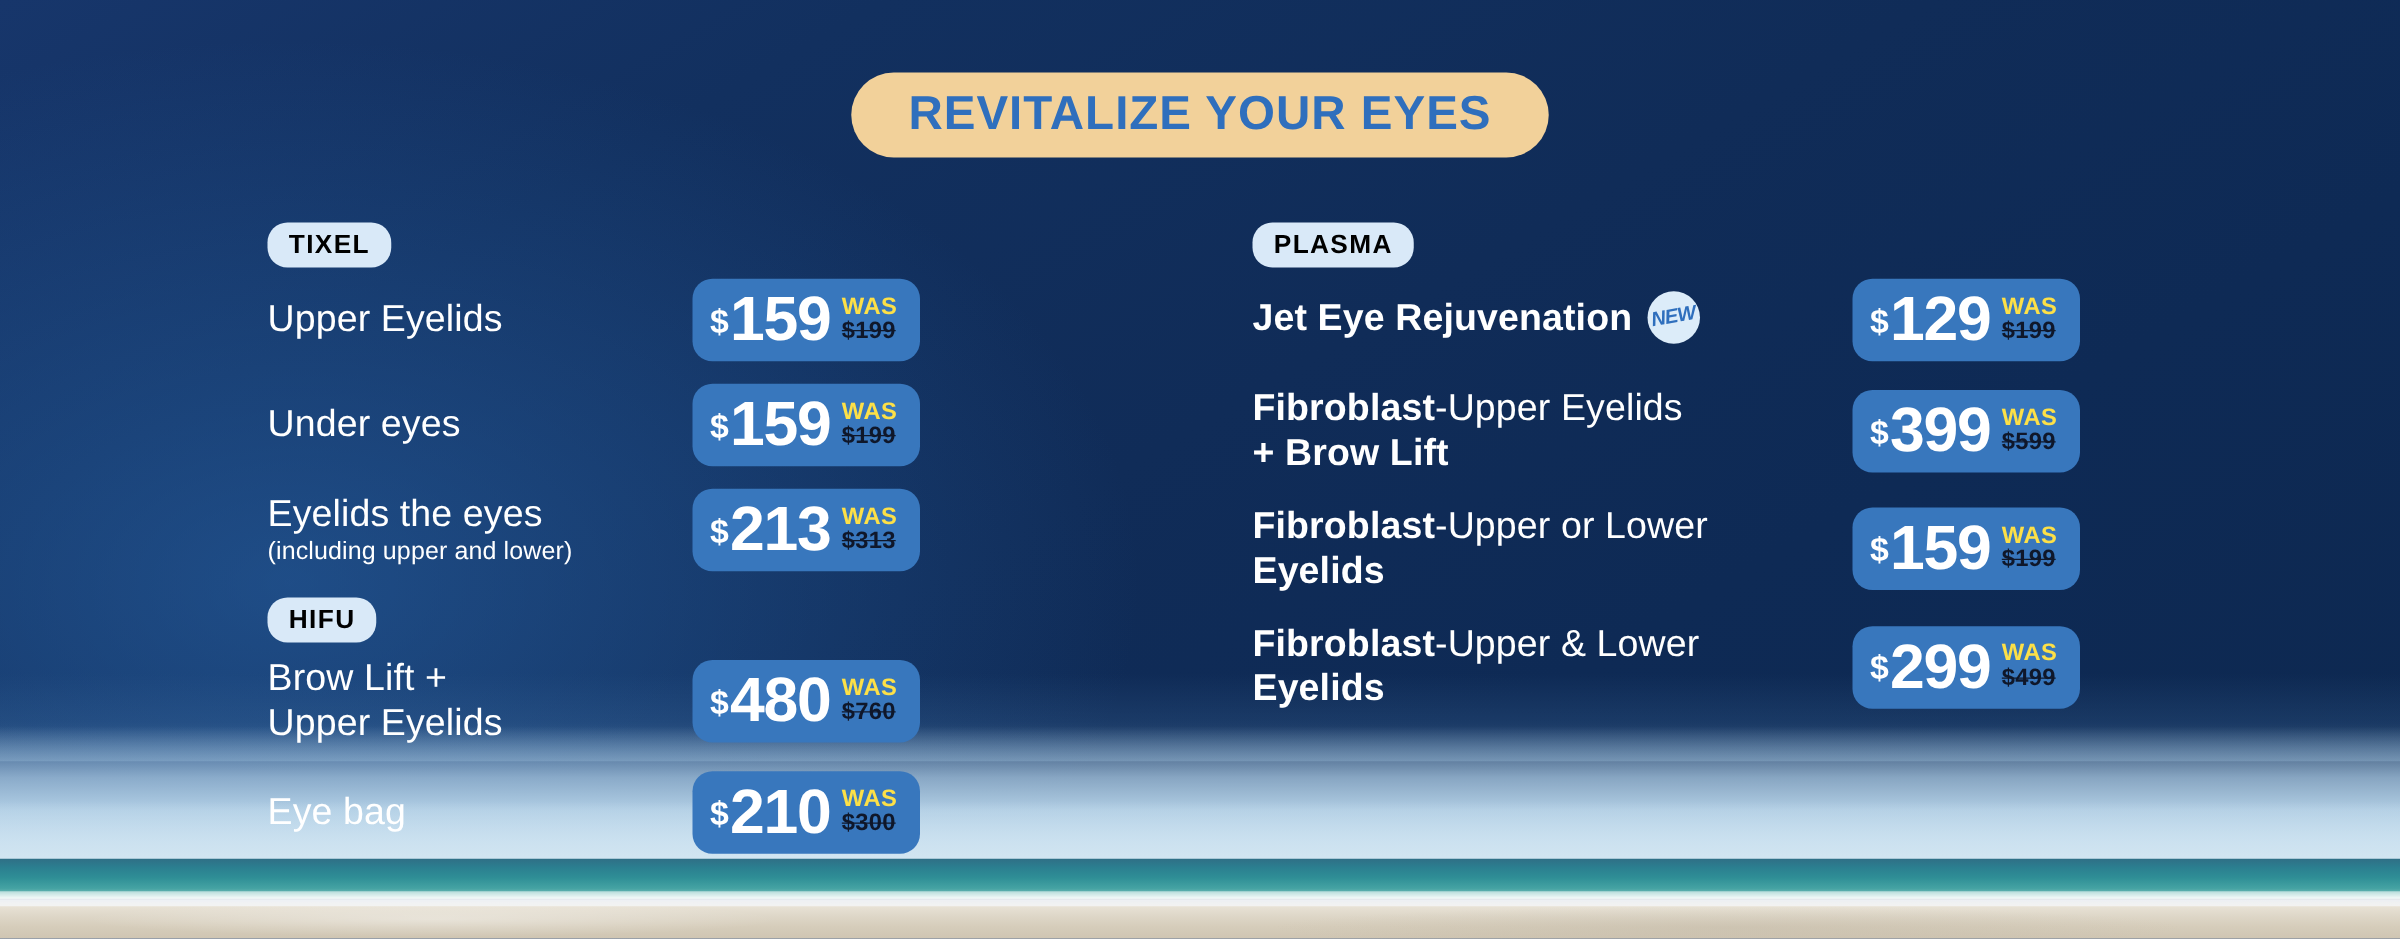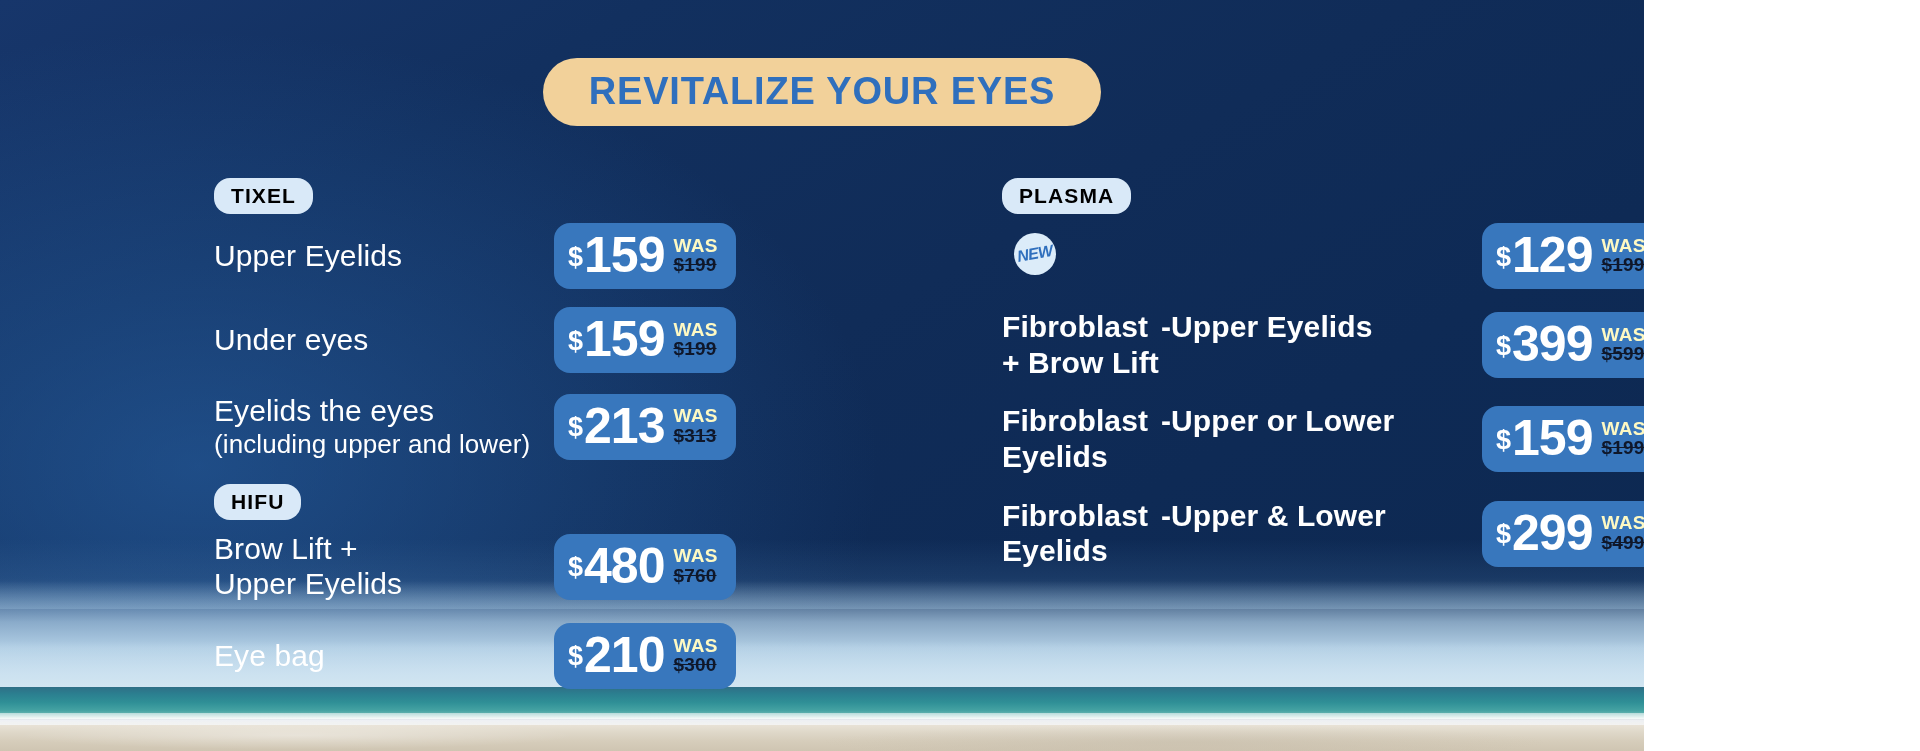--- a/index.html
+++ b/index.html
@@ -5,21 +5,21 @@
   * { margin:0; padding:0; box-sizing:border-box; }
 
   html, body {
     width:1920px; height:751px;
     overflow:hidden;
     font-family:"Liberation Sans", sans-serif;
   }
 
   #banner {
     position:relative;
-    width:1644px; height:751px;
+    width:1920px; height:751px;
     background:
       radial-gradient(ellipse 1100px 700px at 12% 62%, rgba(42,102,170,0.55) 0%, rgba(42,102,170,0.0) 62%),
       linear-gradient(150deg, #17366b 0%, #12305f 22%, #102c58 48%, #0e2a55 68%, #0d2850 100%);
     overflow:hidden;
   }
 
   
   #beach {
     position:absolute; left:0; right:0; bottom:0;
     height:170px;
@@ -128,28 +128,28 @@
   }
   .row .label {
     color:#ffffff;
     font-size:30px;
     line-height:1.16;
     letter-spacing:0.1px;
     flex:0 0 auto;
   }
   .row .label .sub {
     display:block;
-    font-size:26px;
+    font-size:20px;
     line-height:1.15;
     margin-top:1px;
   }
 
   .col-left  .row .label { width:345px; }
   .col-right .row .label { width:400px; font-weight:bold; }
-  .col-right .row .label .rest { font-weight:bold;margin-left:13px; }
+  .col-right .row .label .rest { font-weight:normal; }
 
   
   .new-sticker {
     display:inline-flex;
     align-items:center; justify-content:center;
     width:42px; height:42px;
     border-radius:50%;
     background:#dcecf9;
     vertical-align:middle;
     margin-left:12px;
@@ -193,21 +193,21 @@
     letter-spacing:-1px;
     text-align:center;
   }
   .price .was {
     margin-left:9px;
     text-align:left;
     line-height:1.02;
   }
   .price .was .w {
     display:block;
-    color:#fef9c3;
+    color:#fde047;
     font-size:19px;
     font-weight:bold;
     letter-spacing:0.4px;
   }
   .price .was .old {
     display:block;
     color:#0f172a;
     font-size:19px;
     font-weight:bold;
     text-decoration:line-through;
@@ -332,21 +332,21 @@
     </div>
 
     <div class="col col-right">
 
       <div class="badge-row">
         <span class="badge">PLASMA</span>
       </div>
 
       <div class="row">
         <div class="label">
-          <span class="new-sticker">
+          <span>Jet Eye Rejuvenation</span><span class="new-sticker">
               <span>NEW</span>
             </span>
         </div>
         <div class="price">
           <span class="cur">$</span>
           <span class="amount">129</span>
           <span class="was">
             <span class="w">WAS</span>
             <span class="old">$199</span>
           </span>

